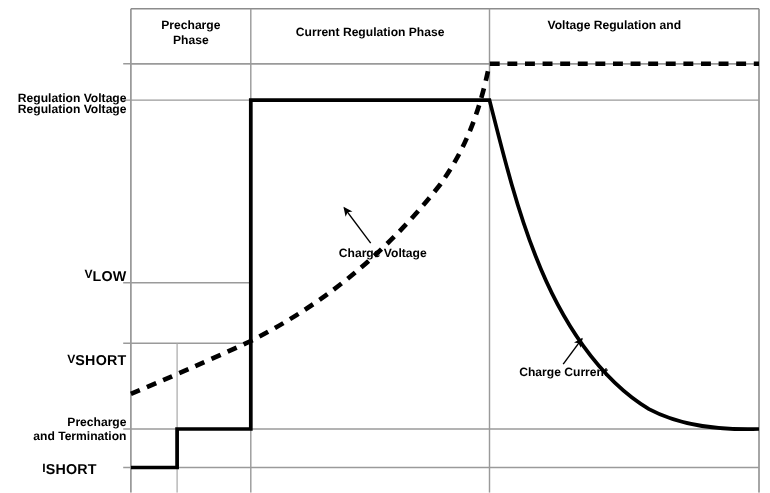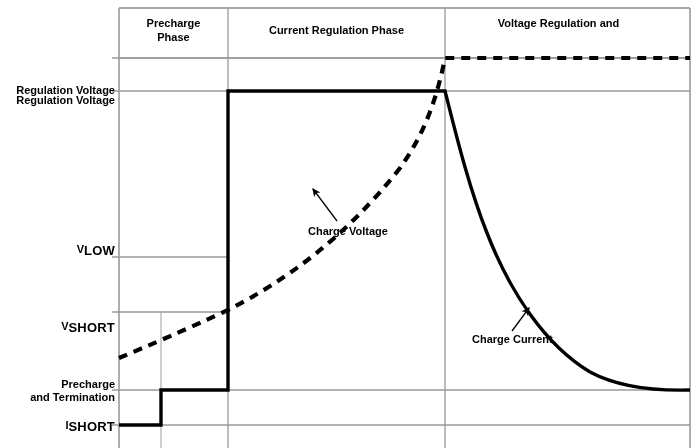--- a/index.html
+++ b/index.html
@@ -133,21 +133,21 @@
 
 <div class="axis-label" style="right:585px; top:287px;margin-top:32px;">
   <span>V</span><span class="sub">SHORT</span>
 </div>
 
 <div class="axis-label" style="right:585px; top:378px;">
   <span>Precharge</span><br>
   <span>and Termination</span>
 </div>
 
-<div class="axis-label" style="right:585px; top:418px;">
+<div class="axis-label" style="right:612px; top:418px;">
   <span>I</span><span class="sub">SHORT</span>
 </div>
 
 <div class="curve-label" style="left:308px; top:225px;">
   <span>Charge Voltage</span>
 </div>
 
 <div class="curve-label" style="left:472px; top:333px;">
   <span>Charge Current</span>
 </div>

